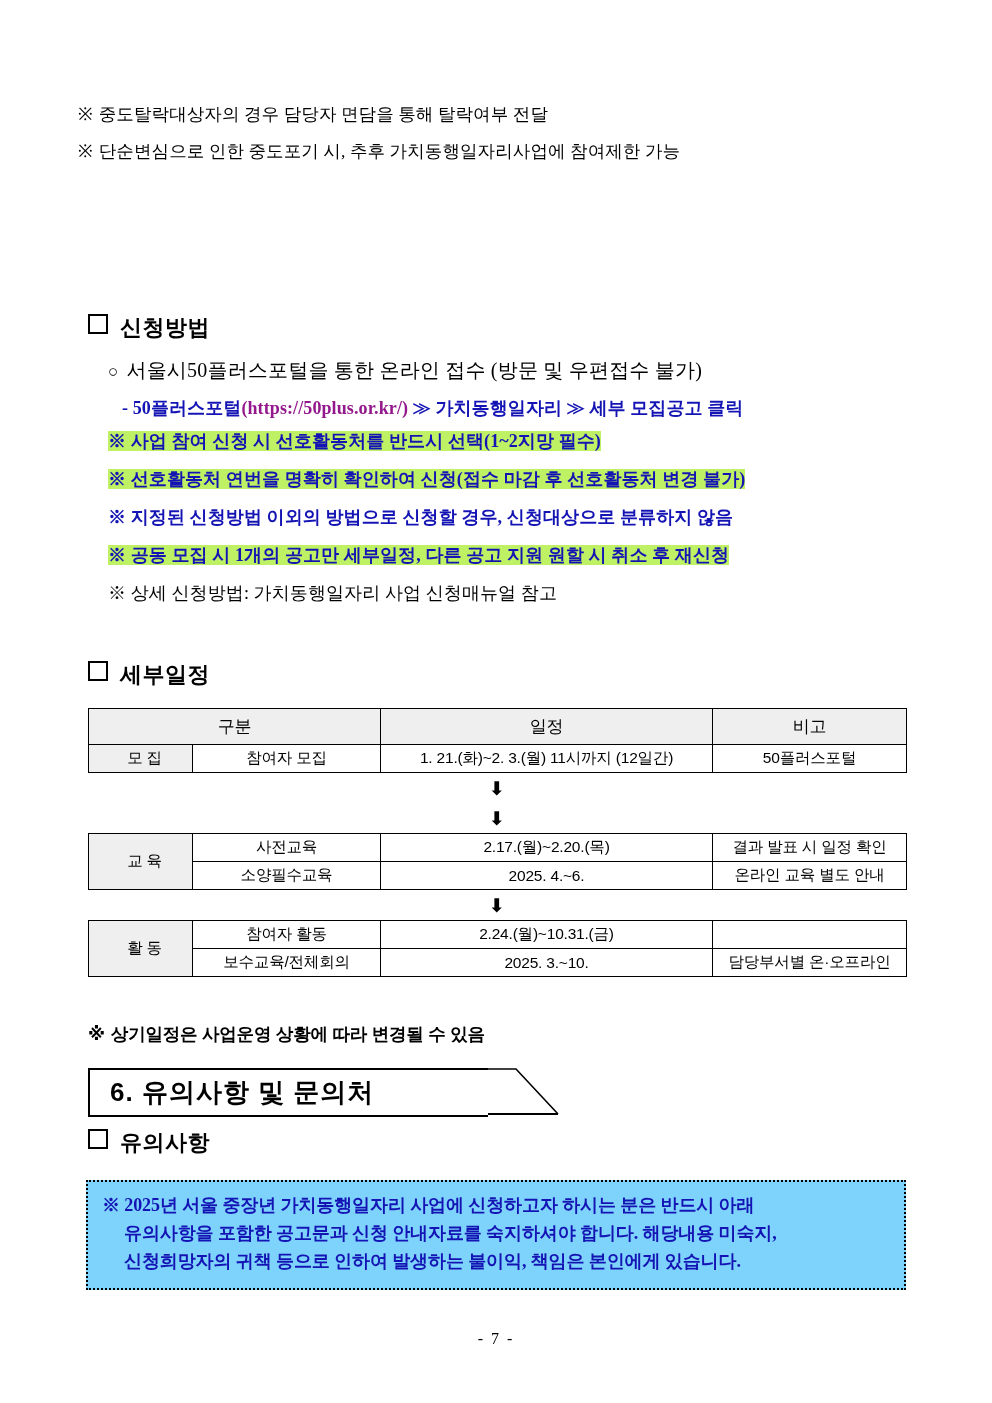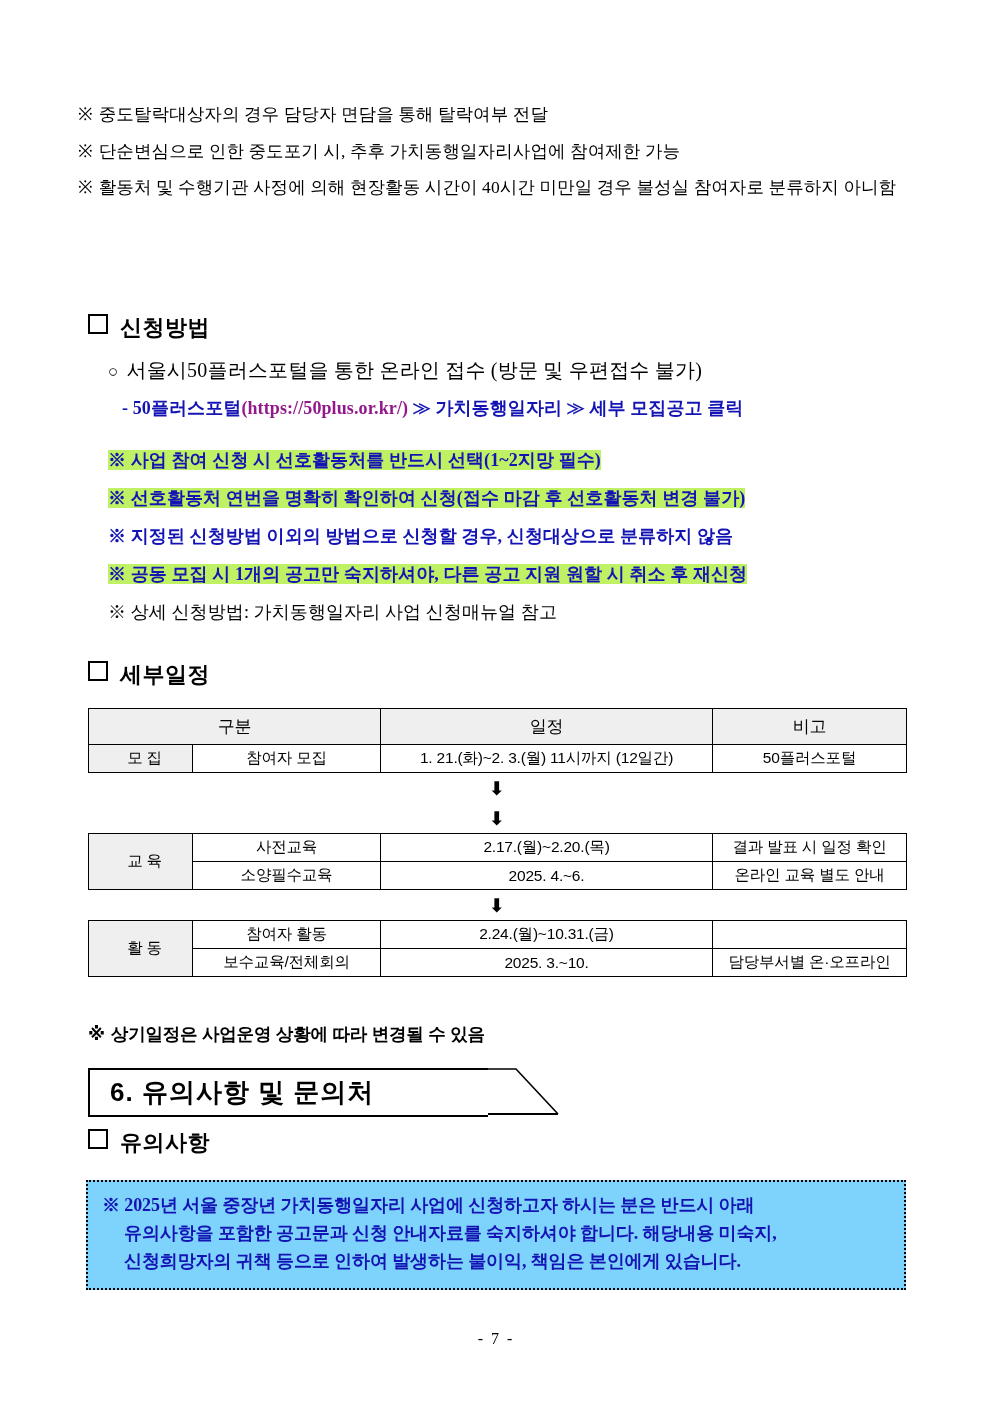--- a/index.html
+++ b/index.html
@@ -97,21 +97,21 @@
     margin-bottom: 16px;
     white-space: nowrap;
     letter-spacing: 0.2px;
   }
   .ln-circle .mk { margin-right: 8px; font-size: 17px; }
   .ln-dash {
     font-size: 18px;
     color: #1414b4;
     font-weight: bold;
     margin-left: 14px;
-    margin-bottom: 28px;
+    margin-bottom: 9px;
     white-space: nowrap;
     letter-spacing: 0.1px;
   }
   .ln-dash .url { color: #93188c; }
   .ln-note {
     font-size: 18px;
     font-weight: bold;
     color: #1414b4;
     margin-bottom: 14px;
     white-space: nowrap;
@@ -223,23 +223,20 @@
 
 <div class="page">
 
   <div class="top-notes">
     <div class="note-line">
       <span class="mk">※</span><span>중도탈락대상자의 경우 담당자 면담을 통해 탈락여부 전달</span>
     </div>
     <div class="note-line">
       <span class="mk">※</span><span>단순변심으로 인한 중도포기 시, 추후 가치동행일자리사업에 참여제한 가능</span>
     </div>
-    <div class="note-line">
-      <span class="mk">※</span><span>활동처 및 수행기관 사정에 의해 현장활동 시간이 40시간 미만일 경우 불성실 참여자로 분류하지 아니함</span>
-    </div>
   </div>
 
 
   <div class="sq-head" style="left:88px; top:313px;">
     <span class="box"></span><span>신청방법</span>
   </div>
 
   <div class="apply-block">
     <div class="ln-circle">
       <span class="mk">○</span><span>서울시50플러스포털을 통한 온라인 접수 (방문 및 우편접수 불가)</span>
@@ -252,21 +249,21 @@
     <div class="ln-note">
       <span class="hl"><span>※</span>&nbsp;<span>사업 참여 신청 시 선호활동처를 반드시 선택(1~2지망 필수)</span></span>
     </div>
     <div class="ln-note">
       <span class="hl"><span>※</span>&nbsp;<span>선호활동처 연번을 명확히 확인하여 신청(접수 마감 후 선호활동처 변경 불가)</span></span>
     </div>
     <div class="ln-note">
       <span><span>※</span>&nbsp;<span>지정된 신청방법 이외의 방법으로 신청할 경우, 신청대상으로 분류하지 않음</span></span>
     </div>
     <div class="ln-note">
-      <span class="hl"><span>※</span>&nbsp;<span>공동 모집 시 1개의 공고만 숙지하셔야, 다른 공고 지원 원할 시 취소 후 재신청</span></span>
+      <span class="hl"><span>※</span>&nbsp;<span>공동 모집 시 1개의 공고만 세부일정, 다른 공고 지원 원할 시 취소 후 재신청</span></span>
     </div>
     <div class="ln-plain">
       <span>※</span>&nbsp;<span>상세 신청방법: 가치동행일자리 사업 신청매뉴얼 참고</span>
     </div>
   </div>
 
   <div class="sq-head" style="left:88px; top:660px;">
     <span class="box"></span><span>세부일정</span>
   </div>
 

